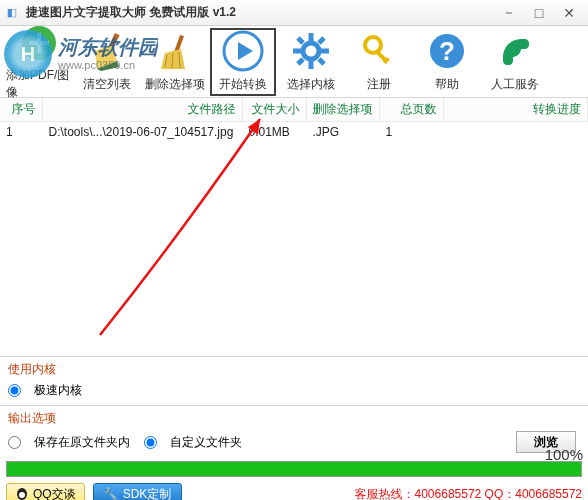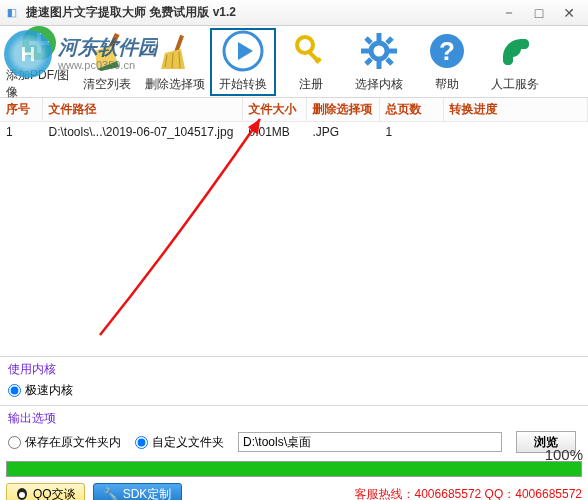--- a/index.html
+++ b/index.html
@@ -9,29 +9,29 @@
 .titlebar .title { flex:1;font-weight:bold; }
 .winbtn { width:30px; height:20px; display:flex; align-items:center; justify-content:center; font-size:14px; color:#555; cursor:default; }
 .watermark { position:absolute; top:30px; left:4px; display:flex; align-items:center; opacity:.85; z-index:5; pointer-events:none; }
 .watermark .logo { width:48px; height:48px; border-radius:50%; background:radial-gradient(circle,#7ec8e3 40%,#2a9fd6 60%); display:flex; align-items:center; justify-content:center; color:#fff; font-weight:bold; font-size:20px; }
 .watermark .wtext { margin-left:6px; line-height:1.2; }
 .watermark .wtext .l1 { font-size:20px; font-weight:bold; font-style:italic; background:linear-gradient(#2a6496,#1a4a7a); -webkit-background-clip:text; color:transparent; }
 .watermark .wtext .l2 { font-size:11px; color:#777; }
 .toolbar { height:72px; border-bottom:1px solid #d8d8d8; display:flex; align-items:center; padding:0 6px; gap:2px; position:relative; }
 .tool { width:66px; height:68px; display:flex; flex-direction:column; align-items:center; justify-content:center; gap:4px; font-size:12px; color:#333; }
 .tool .ico { width:42px; height:42px; display:flex; align-items:center; justify-content:center; }
-.highlight { border:2px solid #0369a1; }
+.highlight { border:2px solid #404040; }
 .table-wrap { height:258px; overflow:auto; background:#fff; position:relative; }
 .grid { width:100%; border-collapse:collapse; font-size:12px; }
-.grid th { text-align:left; font-weight:bold; padding:3px 6px; border-right:1px solid #e8e8e8; border-bottom:1px solid #e8e8e8; background:#fcfcfc; color:#c2410c; white-space:nowrap; }
+.grid th { text-align:right; font-weight:normal; padding:3px 6px; border-right:1px solid #e8e8e8; border-bottom:1px solid #e8e8e8; background:#fcfcfc; color:#15803d; white-space:nowrap; }
 .grid td { padding:3px 6px; border-right:1px solid transparent; color:#222; white-space:nowrap; }
 .arrow-overlay { position:absolute; top:105px; left:40px; width:300px; height:260px; pointer-events:none; z-index:6; }
-.section-title { font-size:12px; padding:4px 8px 2px; color:#6d28d9; border-top:1px solid #d8d8d8; }
+.section-title { font-size:12px; padding:4px 8px 2px; color:#c2410c; border-top:1px solid #d8d8d8; }
 .opt-row { display:flex; align-items:center; gap:14px; padding:2px 8px 6px; font-size:12px; }
-.opt-row label { display:flex; align-items:center; gap:4px; }
+.opt-row label { display:flex; align-items:center; gap:13px; }
 .out-path { flex:1; height:20px; border:1px solid #aaa; background:#fff; padding:0 4px; font-size:12px; }
 .browse { width:60px; height:22px; font-size:12px; background:linear-gradient(#fefefe,#e6e6e6); border:1px solid #aaa; margin-left:auto; margin-right:4px;font-weight:bold; }
 .progress { height:16px; margin:2px 6px; background:#19c019; border:1px solid #999; position:relative; }
 .progress .pct { position:absolute; right:-2px; top:-16px; font-size:15px; color:#333; }
 .footer { height:30px; display:flex; align-items:center; padding:0 6px; gap:8px; }
 .qqbtn { height:22px; padding:0 8px; background:linear-gradient(#fff6cf,#ffe97a); border:1px solid #d7b84a; border-radius:3px; font-size:12px; display:flex; align-items:center; gap:4px; }
 .sdkbtn { height:22px; padding:0 10px; background:linear-gradient(#4fa8f0,#1e7acc); border:1px solid #1666b0; border-radius:3px; font-size:12px; color:#fff; display:flex; align-items:center; gap:4px; }
 .hotline { font-size:12px; color:#e11; margin-left:auto; }
 svg { display:block; }
 .col-seq{width:42px}.col-path{width:200px}.col-size{width:64px}.col-type{width:64px}.col-pages{width:64px}.col-prog{width:auto}
@@ -93,44 +93,44 @@
       <svg width="42" height="42" viewBox="0 0 42 42">
           <circle cx="21" cy="21" r="19" fill="none" stroke="#3a8fd8" stroke-width="3"></circle>
           <polygon points="16,12 16,30 31,21" fill="#3a8fd8"></polygon>
         </svg>
     </div>
     <span>开始转换</span>
   </div>
   <div class="tool">
     <div class="ico">
       <svg width="40" height="40" viewBox="0 0 40 40">
-          <circle cx="14" cy="14" r="8" fill="none" stroke="#e6b800" stroke-width="4"></circle>
-          <rect x="18" y="18" width="16" height="4" fill="#e6b800" transform="rotate(45 18 18)"></rect>
-          <rect x="28" y="26" width="4" height="6" fill="#e6b800" transform="rotate(45 28 26)"></rect>
-        </svg>
-    </div>
-    <span>注册</span>
-  </div>
-  <div class="tool">
-    <div class="ico">
-      <svg width="40" height="40" viewBox="0 0 40 40">
           <circle cx="20" cy="20" r="8" fill="none" stroke="#3a8fd8" stroke-width="5"></circle>
           <g stroke="#3a8fd8" stroke-width="5">
             <line x1="20" y1="2" x2="20" y2="10"></line>
             <line x1="20" y1="30" x2="20" y2="38"></line>
             <line x1="2" y1="20" x2="10" y2="20"></line>
             <line x1="30" y1="20" x2="38" y2="20"></line>
             <line x1="7" y1="7" x2="12" y2="12"></line>
             <line x1="28" y1="28" x2="33" y2="33"></line>
             <line x1="7" y1="33" x2="12" y2="28"></line>
             <line x1="28" y1="12" x2="33" y2="7"></line>
           </g>
         </svg>
     </div>
     <span>选择内核</span>
+  </div>
+  <div class="tool">
+    <div class="ico">
+      <svg width="40" height="40" viewBox="0 0 40 40">
+          <circle cx="14" cy="14" r="8" fill="none" stroke="#e6b800" stroke-width="4"></circle>
+          <rect x="18" y="18" width="16" height="4" fill="#e6b800" transform="rotate(45 18 18)"></rect>
+          <rect x="28" y="26" width="4" height="6" fill="#e6b800" transform="rotate(45 28 26)"></rect>
+        </svg>
+    </div>
+    <span>注册</span>
   </div>
   <div class="tool">
     <div class="ico">
       <svg width="40" height="40" viewBox="0 0 40 40">
           <circle cx="20" cy="20" r="17" fill="#3a8fd8"></circle>
           <text x="20" y="29" text-anchor="middle" font-size="26" font-weight="bold" fill="#fff">?</text>
         </svg>
     </div>
     <span>帮助</span>
   </div>
@@ -185,21 +185,20 @@
 <div class="section-title">输出选项</div>
 <div class="opt-row">
   <label>
       <input type="radio" name="o" style="">
       <span>保存在原文件夹内</span>
     </label>
   <label>
       <input type="radio" name="o" checked="" style="">
       <span>自定义文件夹</span>
     </label>
-  <input class="out-path" value="D:\tools\桌面" style="">
   <button class="browse">浏览</button>
 </div>
 
 <div class="progress">
   <span class="pct">100%</span>
 </div>
 
 <div class="footer">
   <div class="qqbtn">
     <svg width="14" height="14" viewBox="0 0 14 14">

